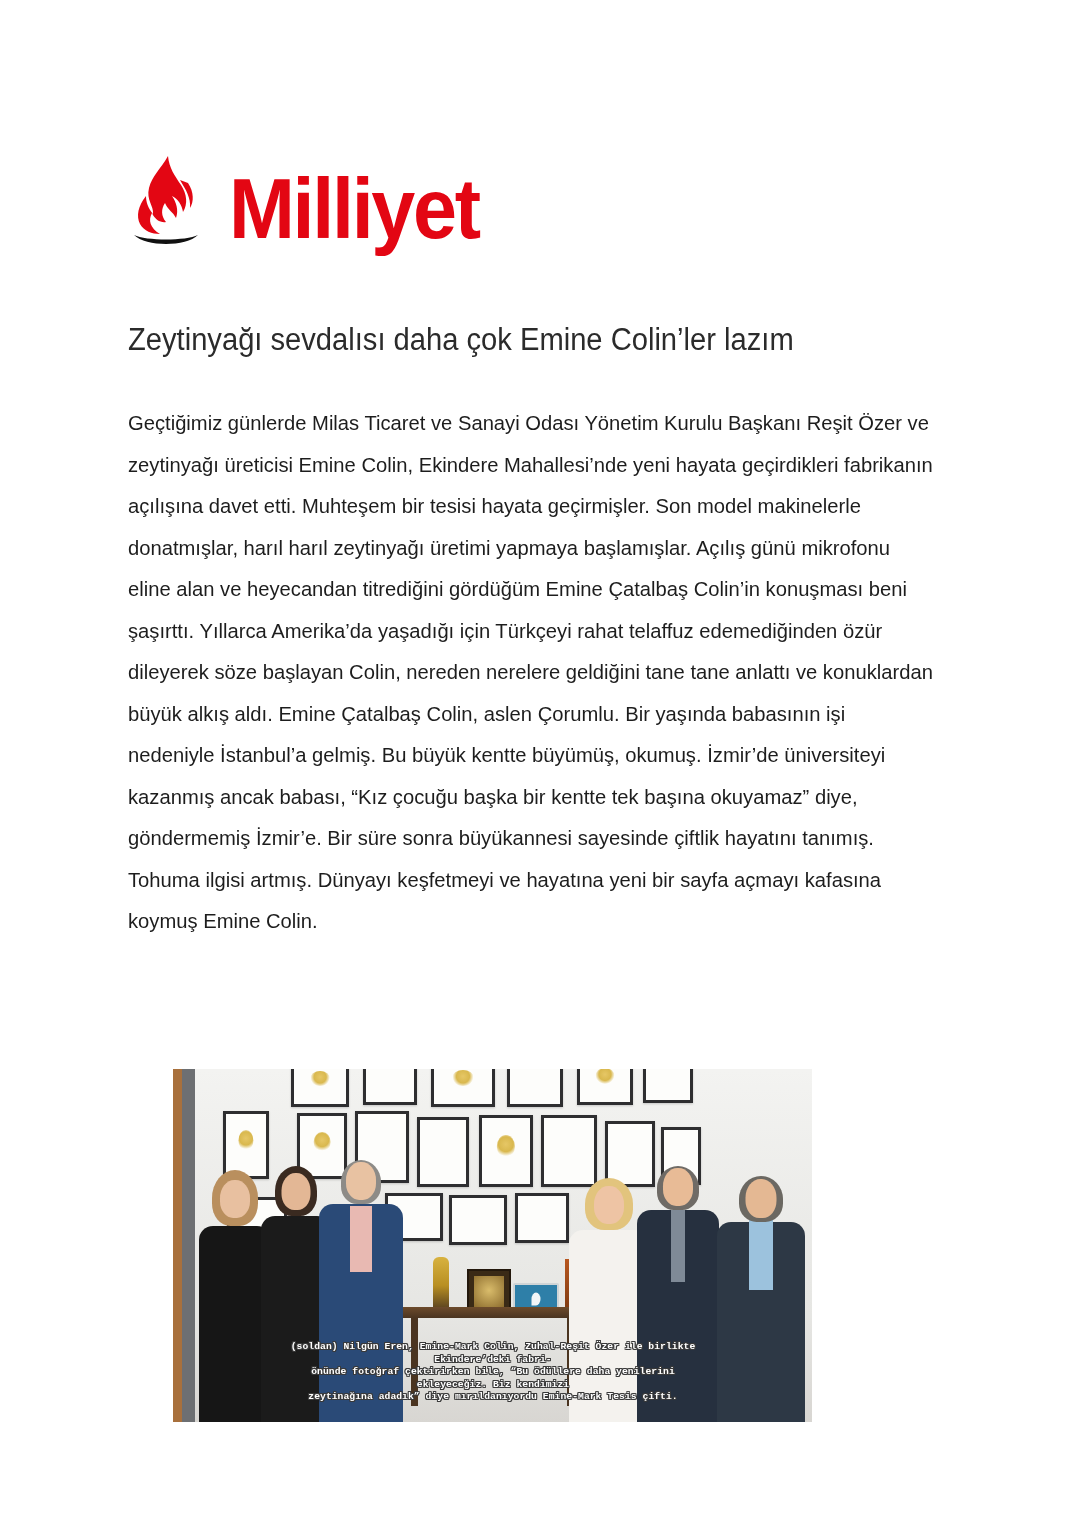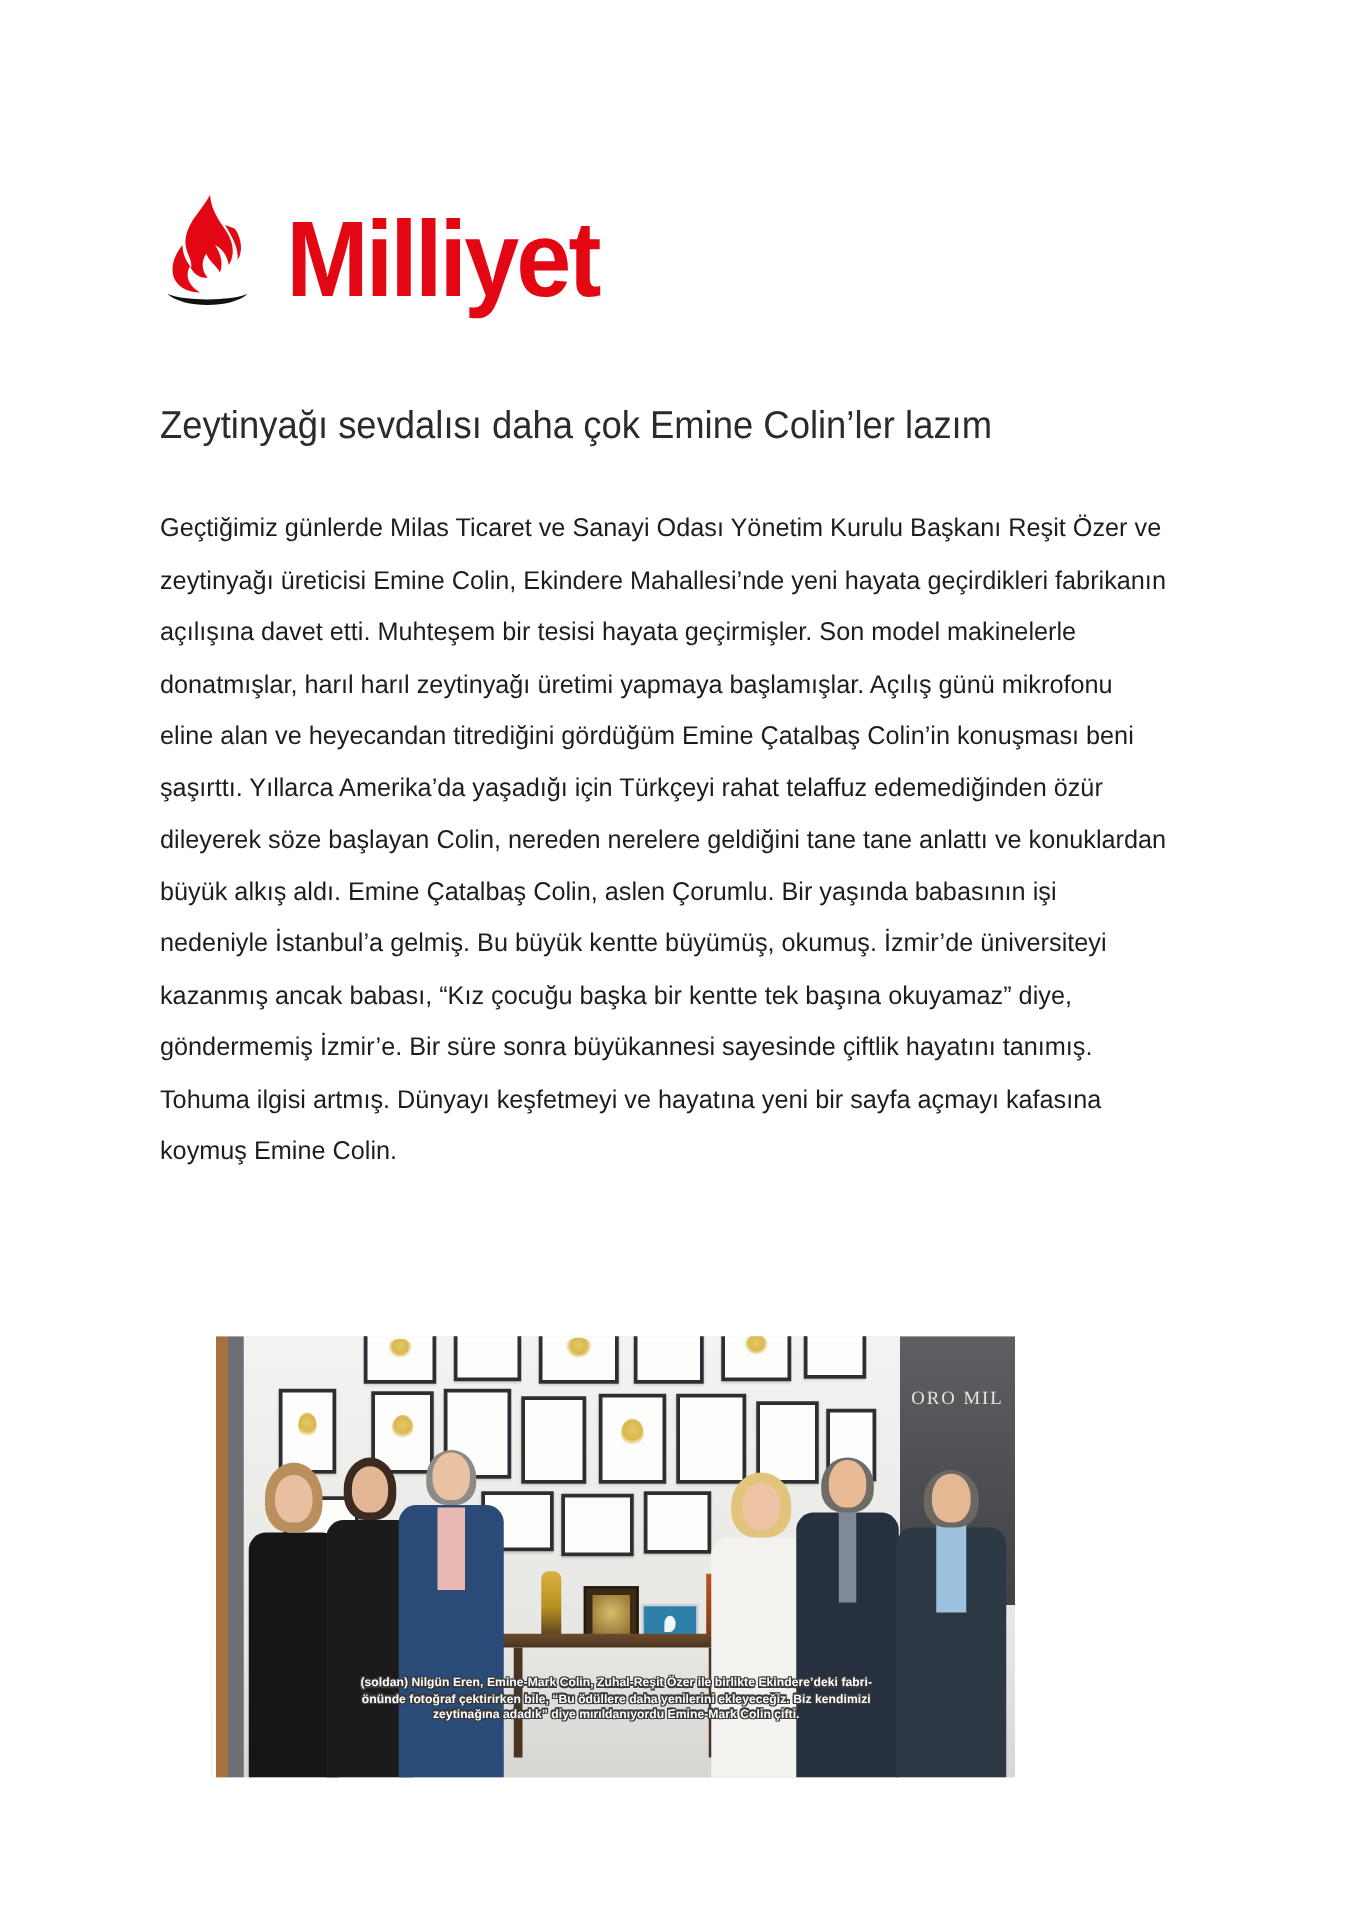--- a/index.html
+++ b/index.html
@@ -238,21 +238,21 @@
     line-height: 12.6px;
     color: #ffffff;
     font-weight: bold;
     letter-spacing: .05px;
     text-shadow:
       -1px -1px 0 #3a3a3a,  1px -1px 0 #3a3a3a,
       -1px  1px 0 #3a3a3a,  1px  1px 0 #3a3a3a,
        0   -1px 0 #3a3a3a,  0    1px 0 #3a3a3a,
       -1px  0   0 #3a3a3a,  1px  0   0 #3a3a3a;
   }
-  .caption span { display: block; }
+  .caption span { display: block; font-family: Liberation Mono, monospace; }
 </style>
 </head>
 <body>
 
 <div class="page">
 
   <div class="masthead">
     <div class="logo-flame">
       <svg viewBox="0 0 76 96" width="76" height="96" aria-hidden="true">
         <path d="M40 4 C32 18 24 24 21 36 C18 48 26 54 25 62 C20 56 18 50 18 44 C10 54 8 64 12 72 C16 79 24 82 32 82 C22 76 20 68 24 61 C27 68 33 71 38 70 C33 64 33 57 37 51 C40 58 45 60 48 66 C51 58 48 50 44 44 C50 47 54 53 55 60 C60 52 59 42 53 33 C47 24 41 16 40 4 Z" fill="#e30613"></path>
@@ -267,23 +267,20 @@
 
   <div class="article-body">
     <p>Geçtiğimiz günlerde Milas Ticaret ve Sanayi Odası Yönetim Kurulu Başkanı Reşit Özer ve zeytinyağı üreticisi Emine Colin, Ekindere Mahallesi’nde yeni hayata geçirdikleri fabrikanın açılışına davet etti. Muhteşem bir tesisi hayata geçirmişler. Son model makinelerle donatmışlar, harıl harıl zeytinyağı üretimi yapmaya başlamışlar. Açılış günü mikrofonu eline alan ve heyecandan titrediğini gördüğüm Emine Çatalbaş Colin’in konuşması beni şaşırttı. Yıllarca Amerika’da yaşadığı için Türkçeyi rahat telaffuz edemediğinden özür dileyerek söze başlayan Colin, nereden nerelere geldiğini tane tane anlattı ve konuklardan büyük alkış aldı. Emine Çatalbaş Colin, aslen Çorumlu. Bir yaşında babasının işi nedeniyle İstanbul’a gelmiş. Bu büyük kentte büyümüş, okumuş. İzmir’de üniversiteyi kazanmış ancak babası, “Kız çocuğu başka bir kentte tek başına okuyamaz” diye, göndermemiş İzmir’e. Bir süre sonra büyükannesi sayesinde çiftlik hayatını tanımış. Tohuma ilgisi artmış. Dünyayı keşfetmeyi ve hayatına yeni bir sayfa açmayı kafasına koymuş Emine Colin.</p>
   </div>
 
   <figure class="photo-figure">
     <div class="photo-scene">
 
       <div class="door-frame"></div>
 
-      <div class="banner">
-        <div class="banner-text">ORO   MIL</div>
-      </div>
 
       <div class="frames">
         <div class="frame seal" style="left:92px;  top:-14px; width:52px; height:44px;"></div>
         <div class="frame" style="left:164px; top:-18px; width:48px; height:46px;"></div>
         <div class="frame seal" style="left:232px; top:-16px; width:58px; height:46px;"></div>
         <div class="frame" style="left:308px; top:-14px; width:50px; height:44px;"></div>
         <div class="frame seal" style="left:378px; top:-18px; width:50px; height:46px;"></div>
         <div class="frame" style="left:444px; top:-16px; width:44px; height:42px;"></div>
 
         <div class="frame seal" style="left:98px;  top:42px;  width:44px; height:60px;"></div>
@@ -344,19 +341,19 @@
       <div class="person" style="left:548px; width:88px; height:272px;">
         <div class="body-block" style="bottom:0; width:88px; height:200px; background:#2d3845;"></div>
         <div class="body-block" style="bottom:132px; width:24px; height:70px; background:#9cc2dd; border-radius:0;"></div>
         <div class="hair" style="bottom:200px; width:44px; height:46px; background:#6b6862;"></div>
         <div class="head" style="bottom:204px; width:31px; height:39px; background:#e4b893;"></div>
       </div>
 
       <figcaption class="caption">
         <span>(soldan) Nilgün Eren, Emine-Mark Colin, Zuhal-Reşit Özer ile birlikte Ekindere’deki fabri-</span>
         <span>önünde fotoğraf çektirirken bile, “Bu ödüllere daha yenilerini ekleyeceğiz. Biz kendimizi</span>
-        <span>zeytinağına adadık” diye mırıldanıyordu Emine-Mark Colin çifti.</span>
+        <span>zeytinağına adadık” diye mırıldanıyordu Emine-Mark Tesis çifti.</span>
       </figcaption>
 
     </div>
   </figure>
 
 </div>
 
 </body></html>

